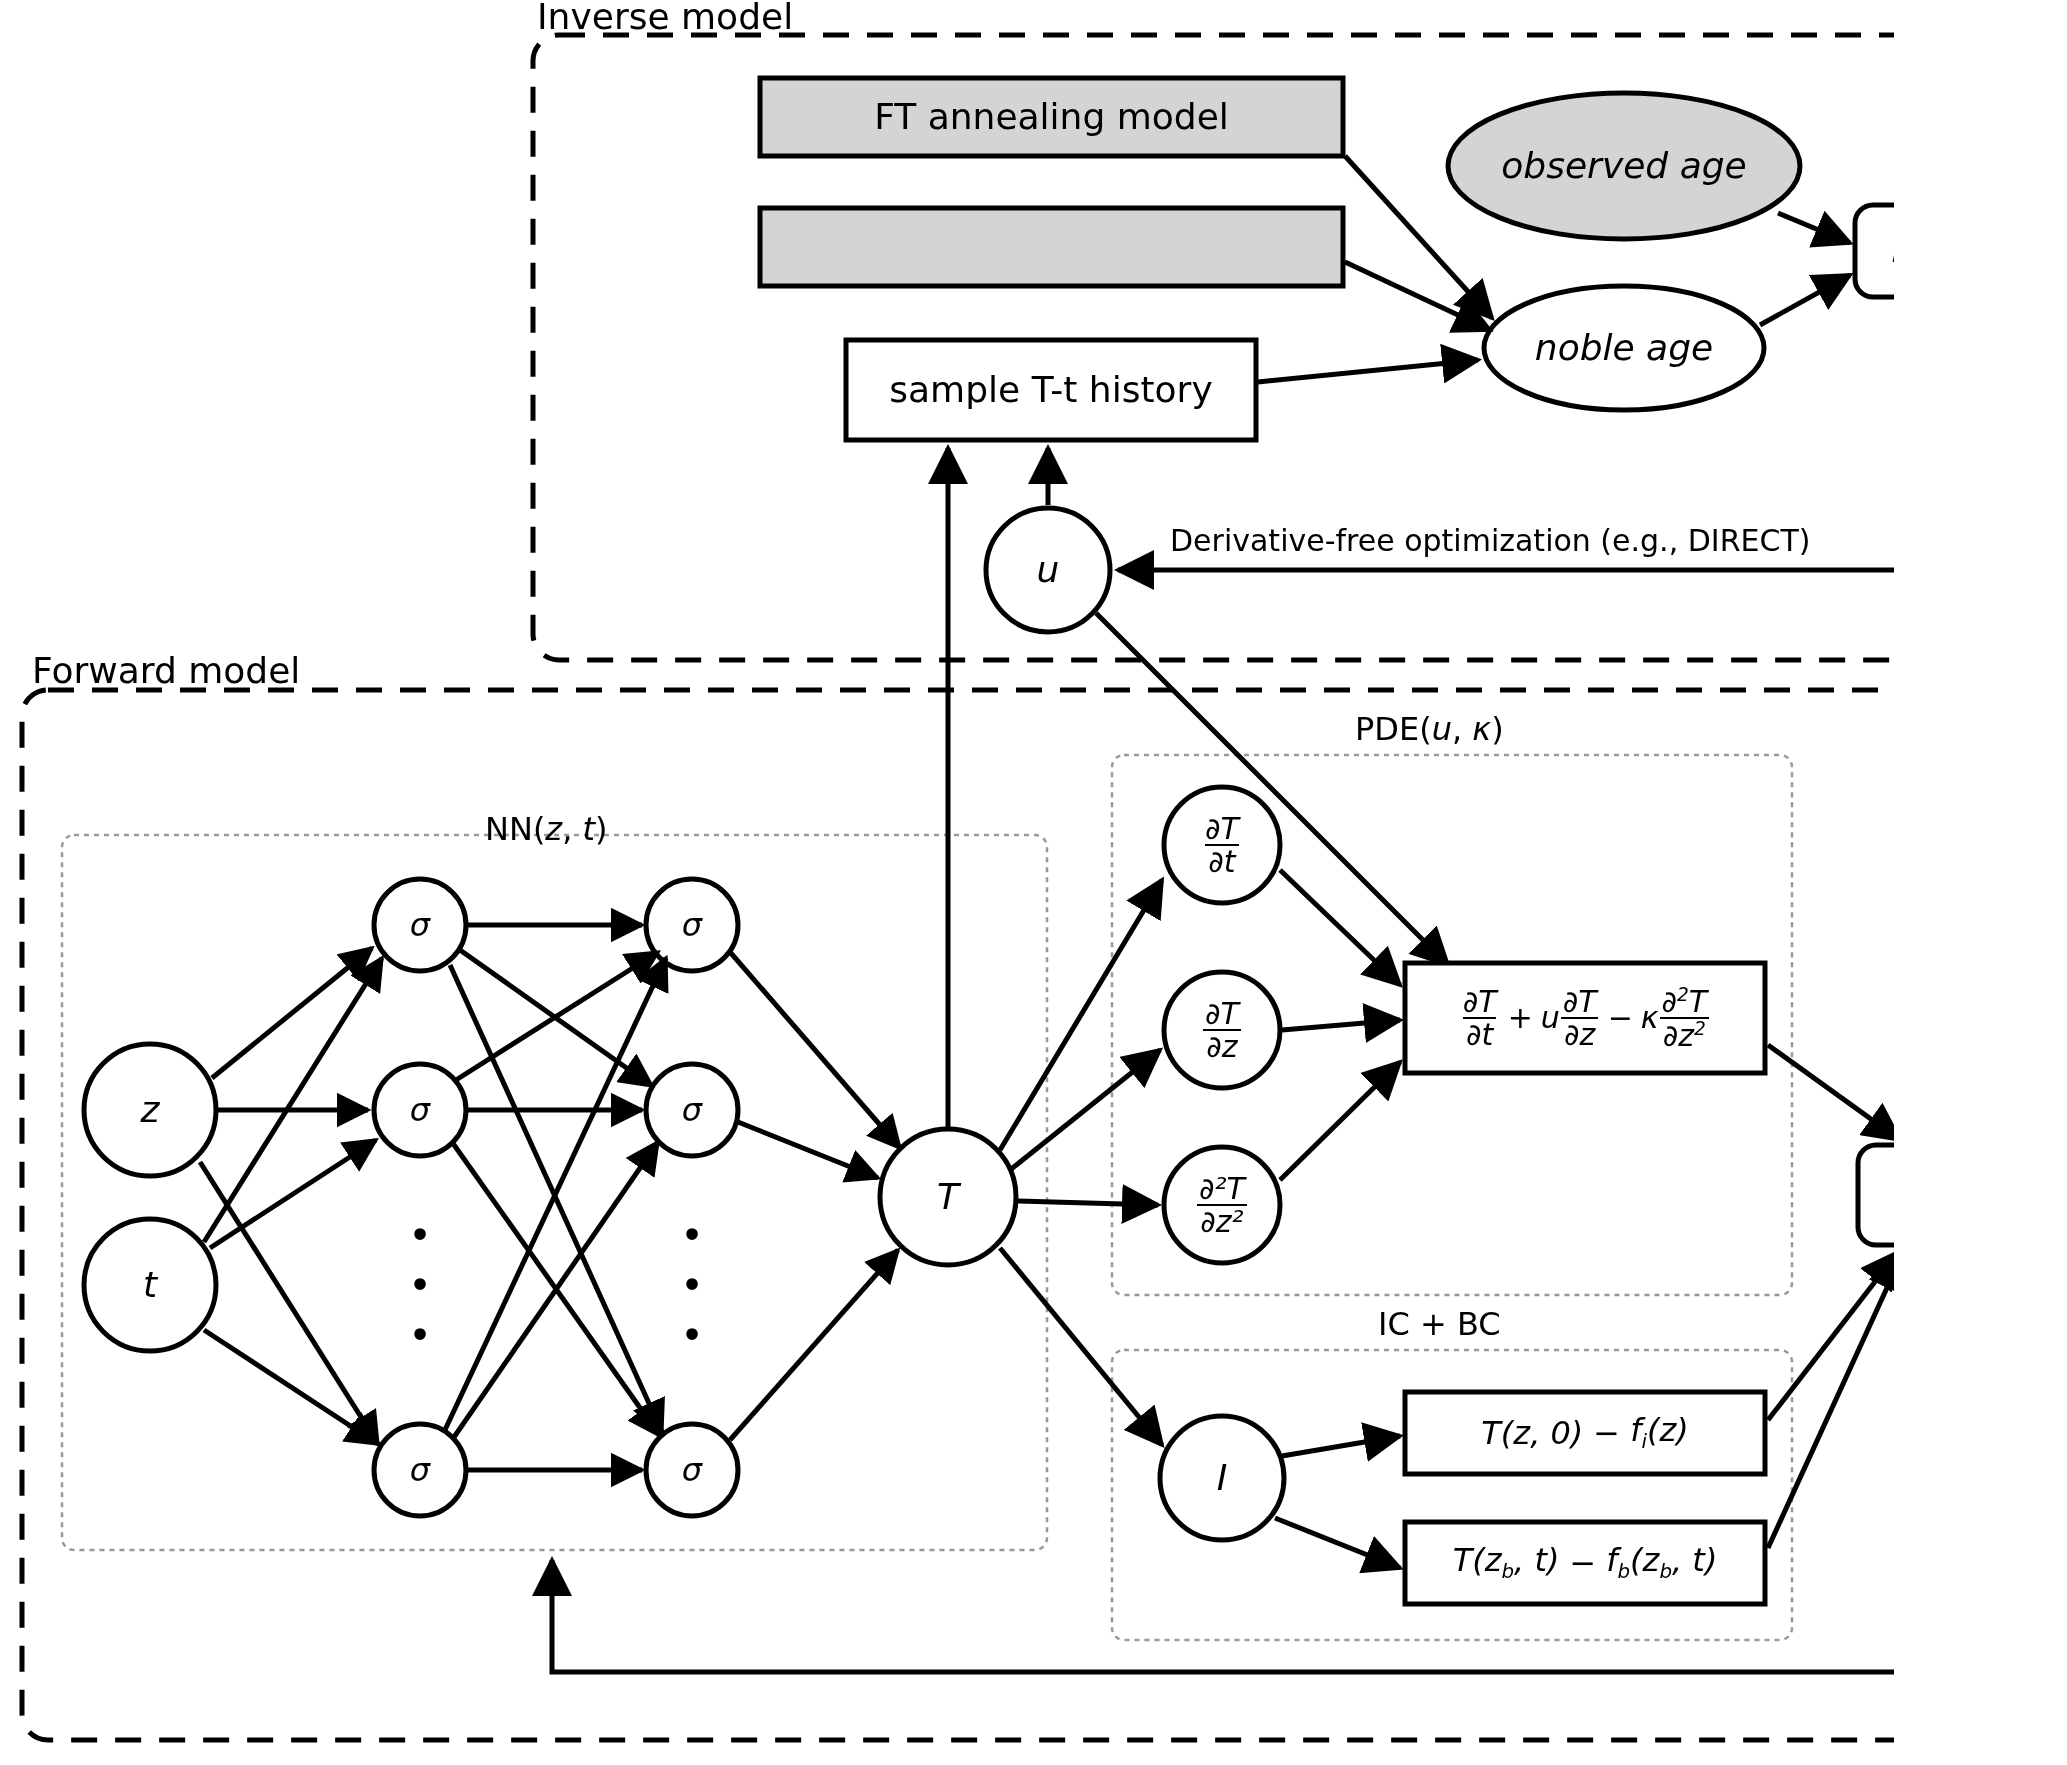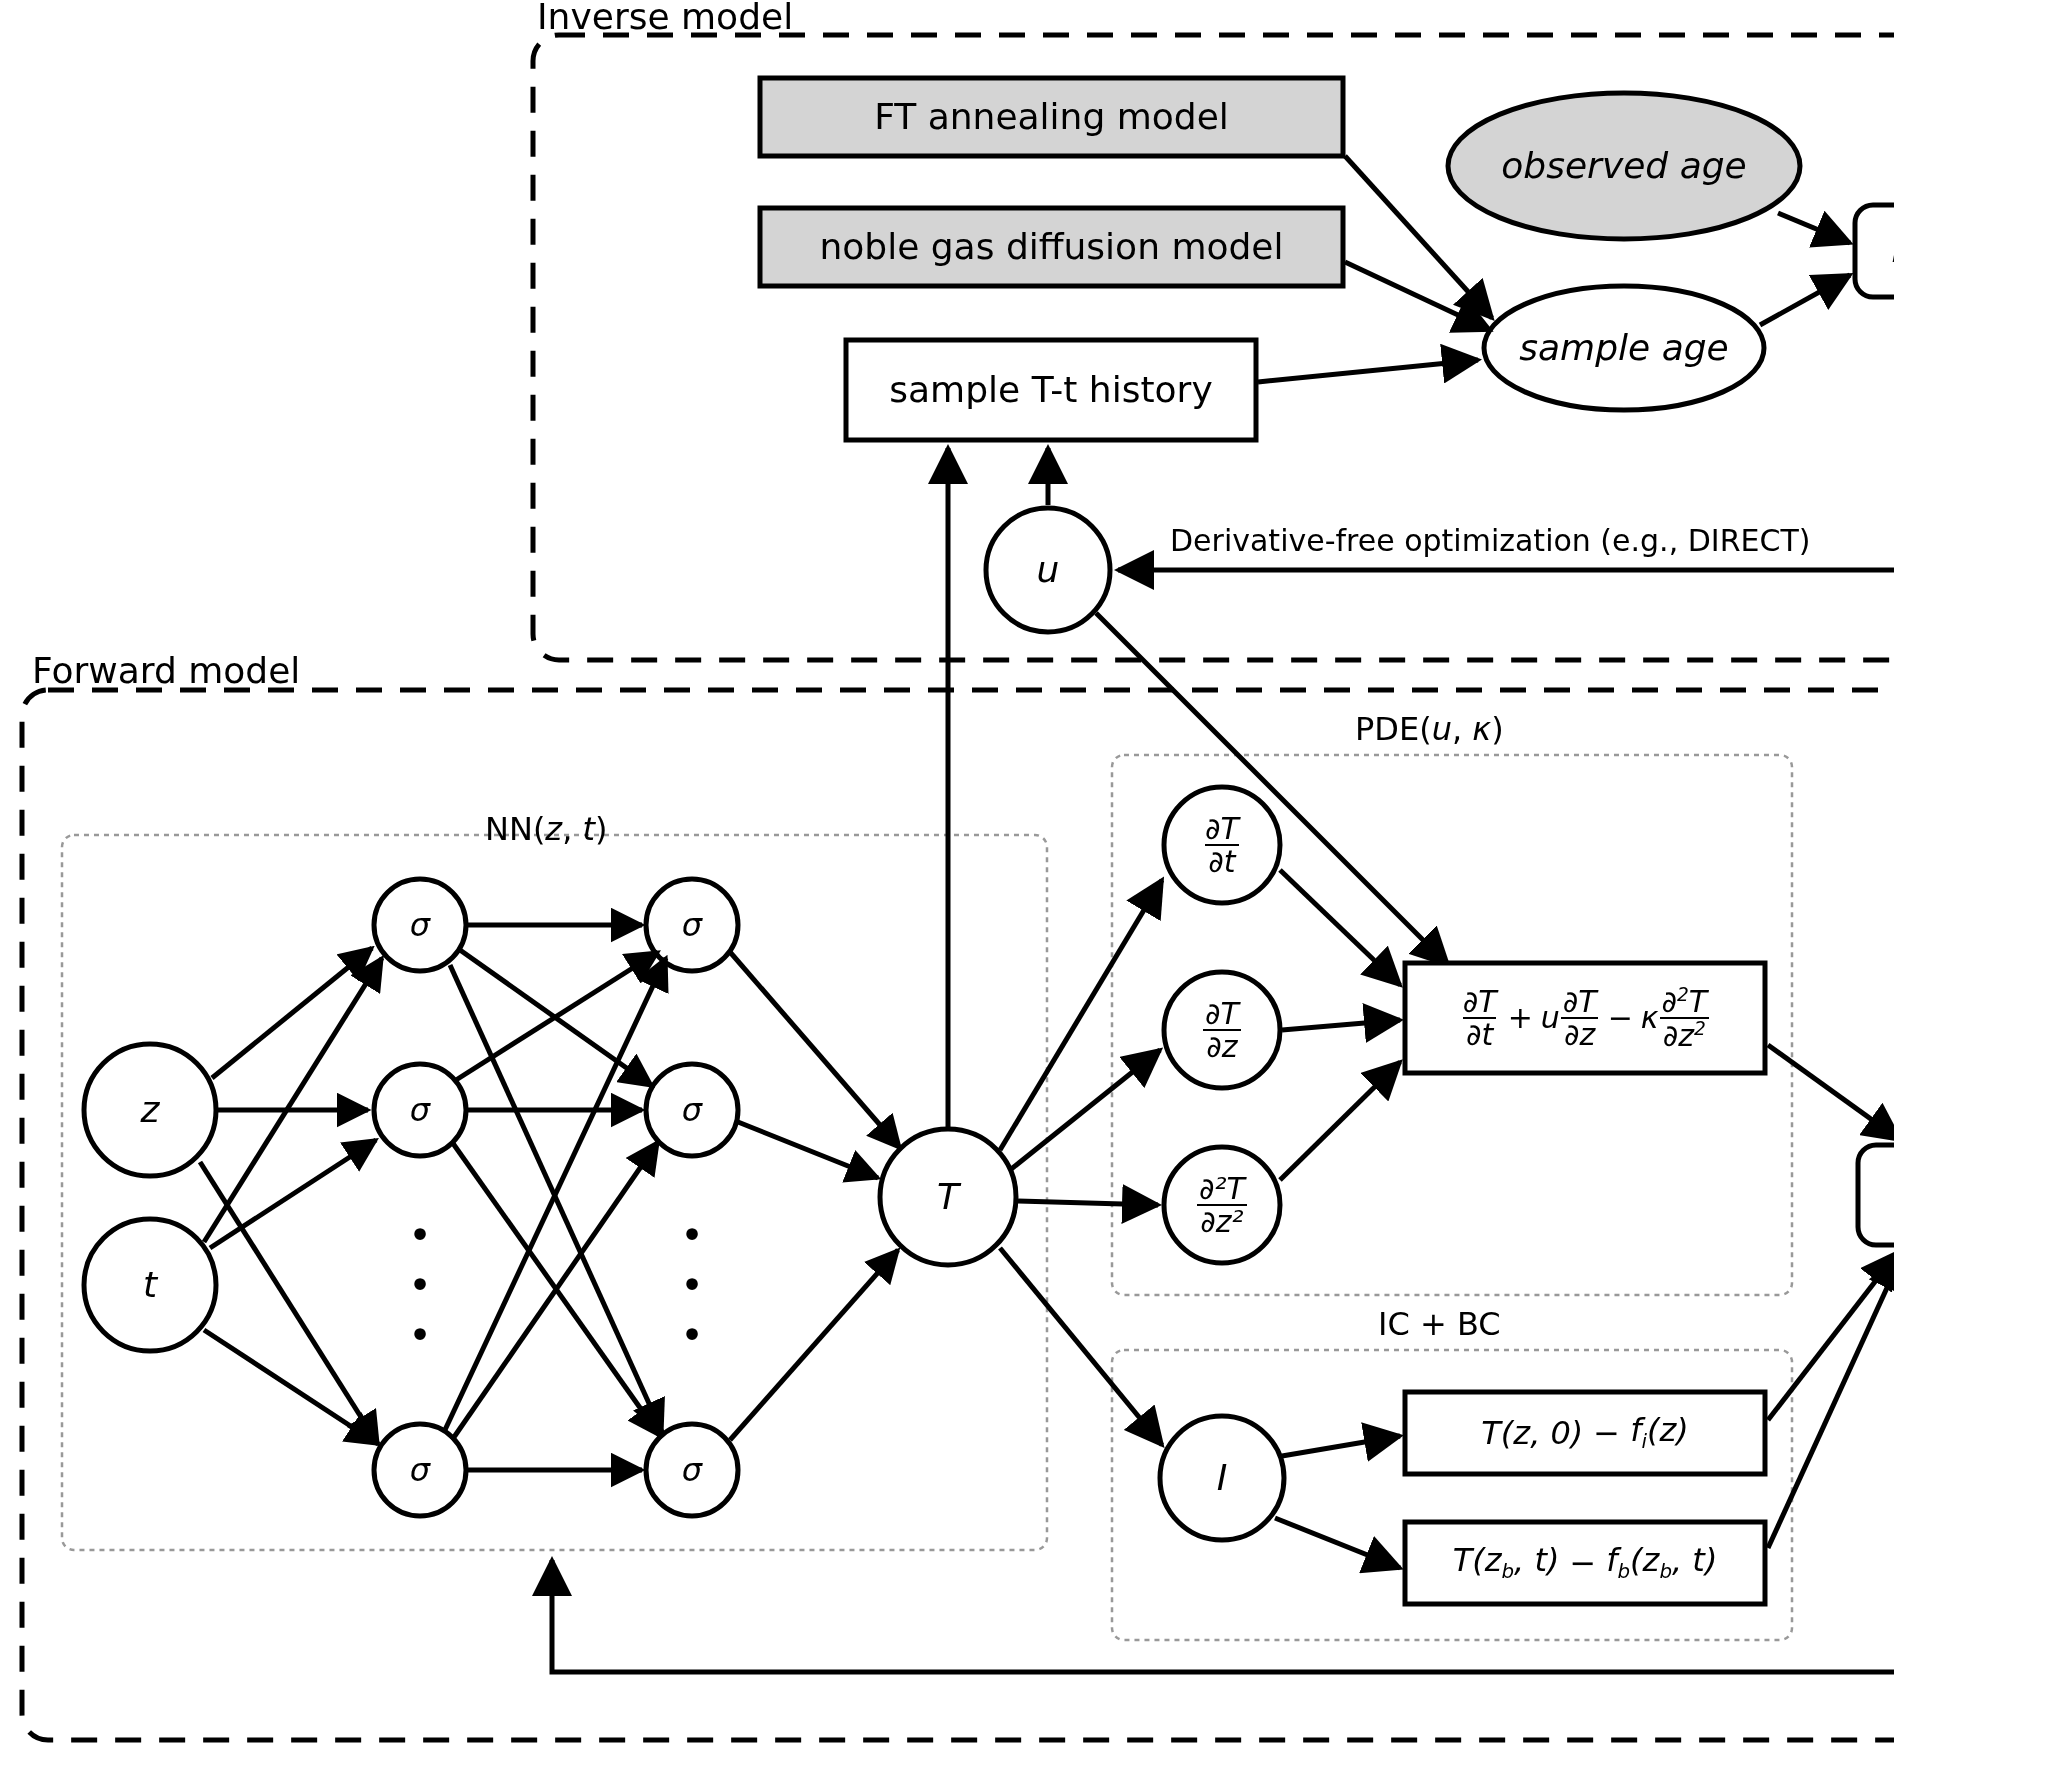--- a/index.html
+++ b/index.html
@@ -197,25 +197,24 @@
     NN(<span class="ital">z</span>,&nbsp;<span class="ital">t</span>)
   </div>
 
   <div class="lbl f34" style="left:1355px; top:710px;">
     PDE(<span class="ital">u</span>,&nbsp;<span class="ital">κ</span>)
   </div>
 
   <div class="lbl f34" style="left:1378px; top:1305px;">IC + BC</div>
 
   <div class="node-text f36" style="left:760px; top:78px; width:583px; height:78px;">FT annealing model</div>
-  <div class="node-text f36" style="left:760px; top:208px; width:583px; height:78px;">noble gas diffusion model</div>
   <div class="node-text f36" style="left:846px; top:340px; width:410px; height:100px;">sample T-t history</div>
 
   <div class="node-text f36 ital" style="left:1448px; top:130px; width:352px; height:72px;">observed age</div>
-  <div class="node-text f36 ital" style="left:1484px; top:312px; width:280px; height:72px;">sample age</div>
+  <div class="node-text f36 ital" style="left:1484px; top:312px; width:280px; height:72px;">noble age</div>
   <div class="node-text f34 ital" style="left:1855px; top:205px; width:160px; height:92px;">Misfit</div>
   <div class="node-text f36 ital" style="left:988px; top:540px; width:120px; height:60px;">u</div>
 
   <div class="lbl f30" style="left:1170px; top:523px;">Derivative-free optimization (e.g., DIRECT)</div>
 
   <div class="node-text f36 ital" style="left:100px; top:1080px; width:100px; height:60px;">z</div>
   <div class="node-text f36 ital" style="left:100px; top:1255px; width:100px; height:60px;">t</div>
 
   <div class="node-text f32 ital" style="left:380px; top:898px; width:80px; height:54px;">σ</div>
   <div class="node-text f32 ital" style="left:380px; top:1083px; width:80px; height:54px;">σ</div>

